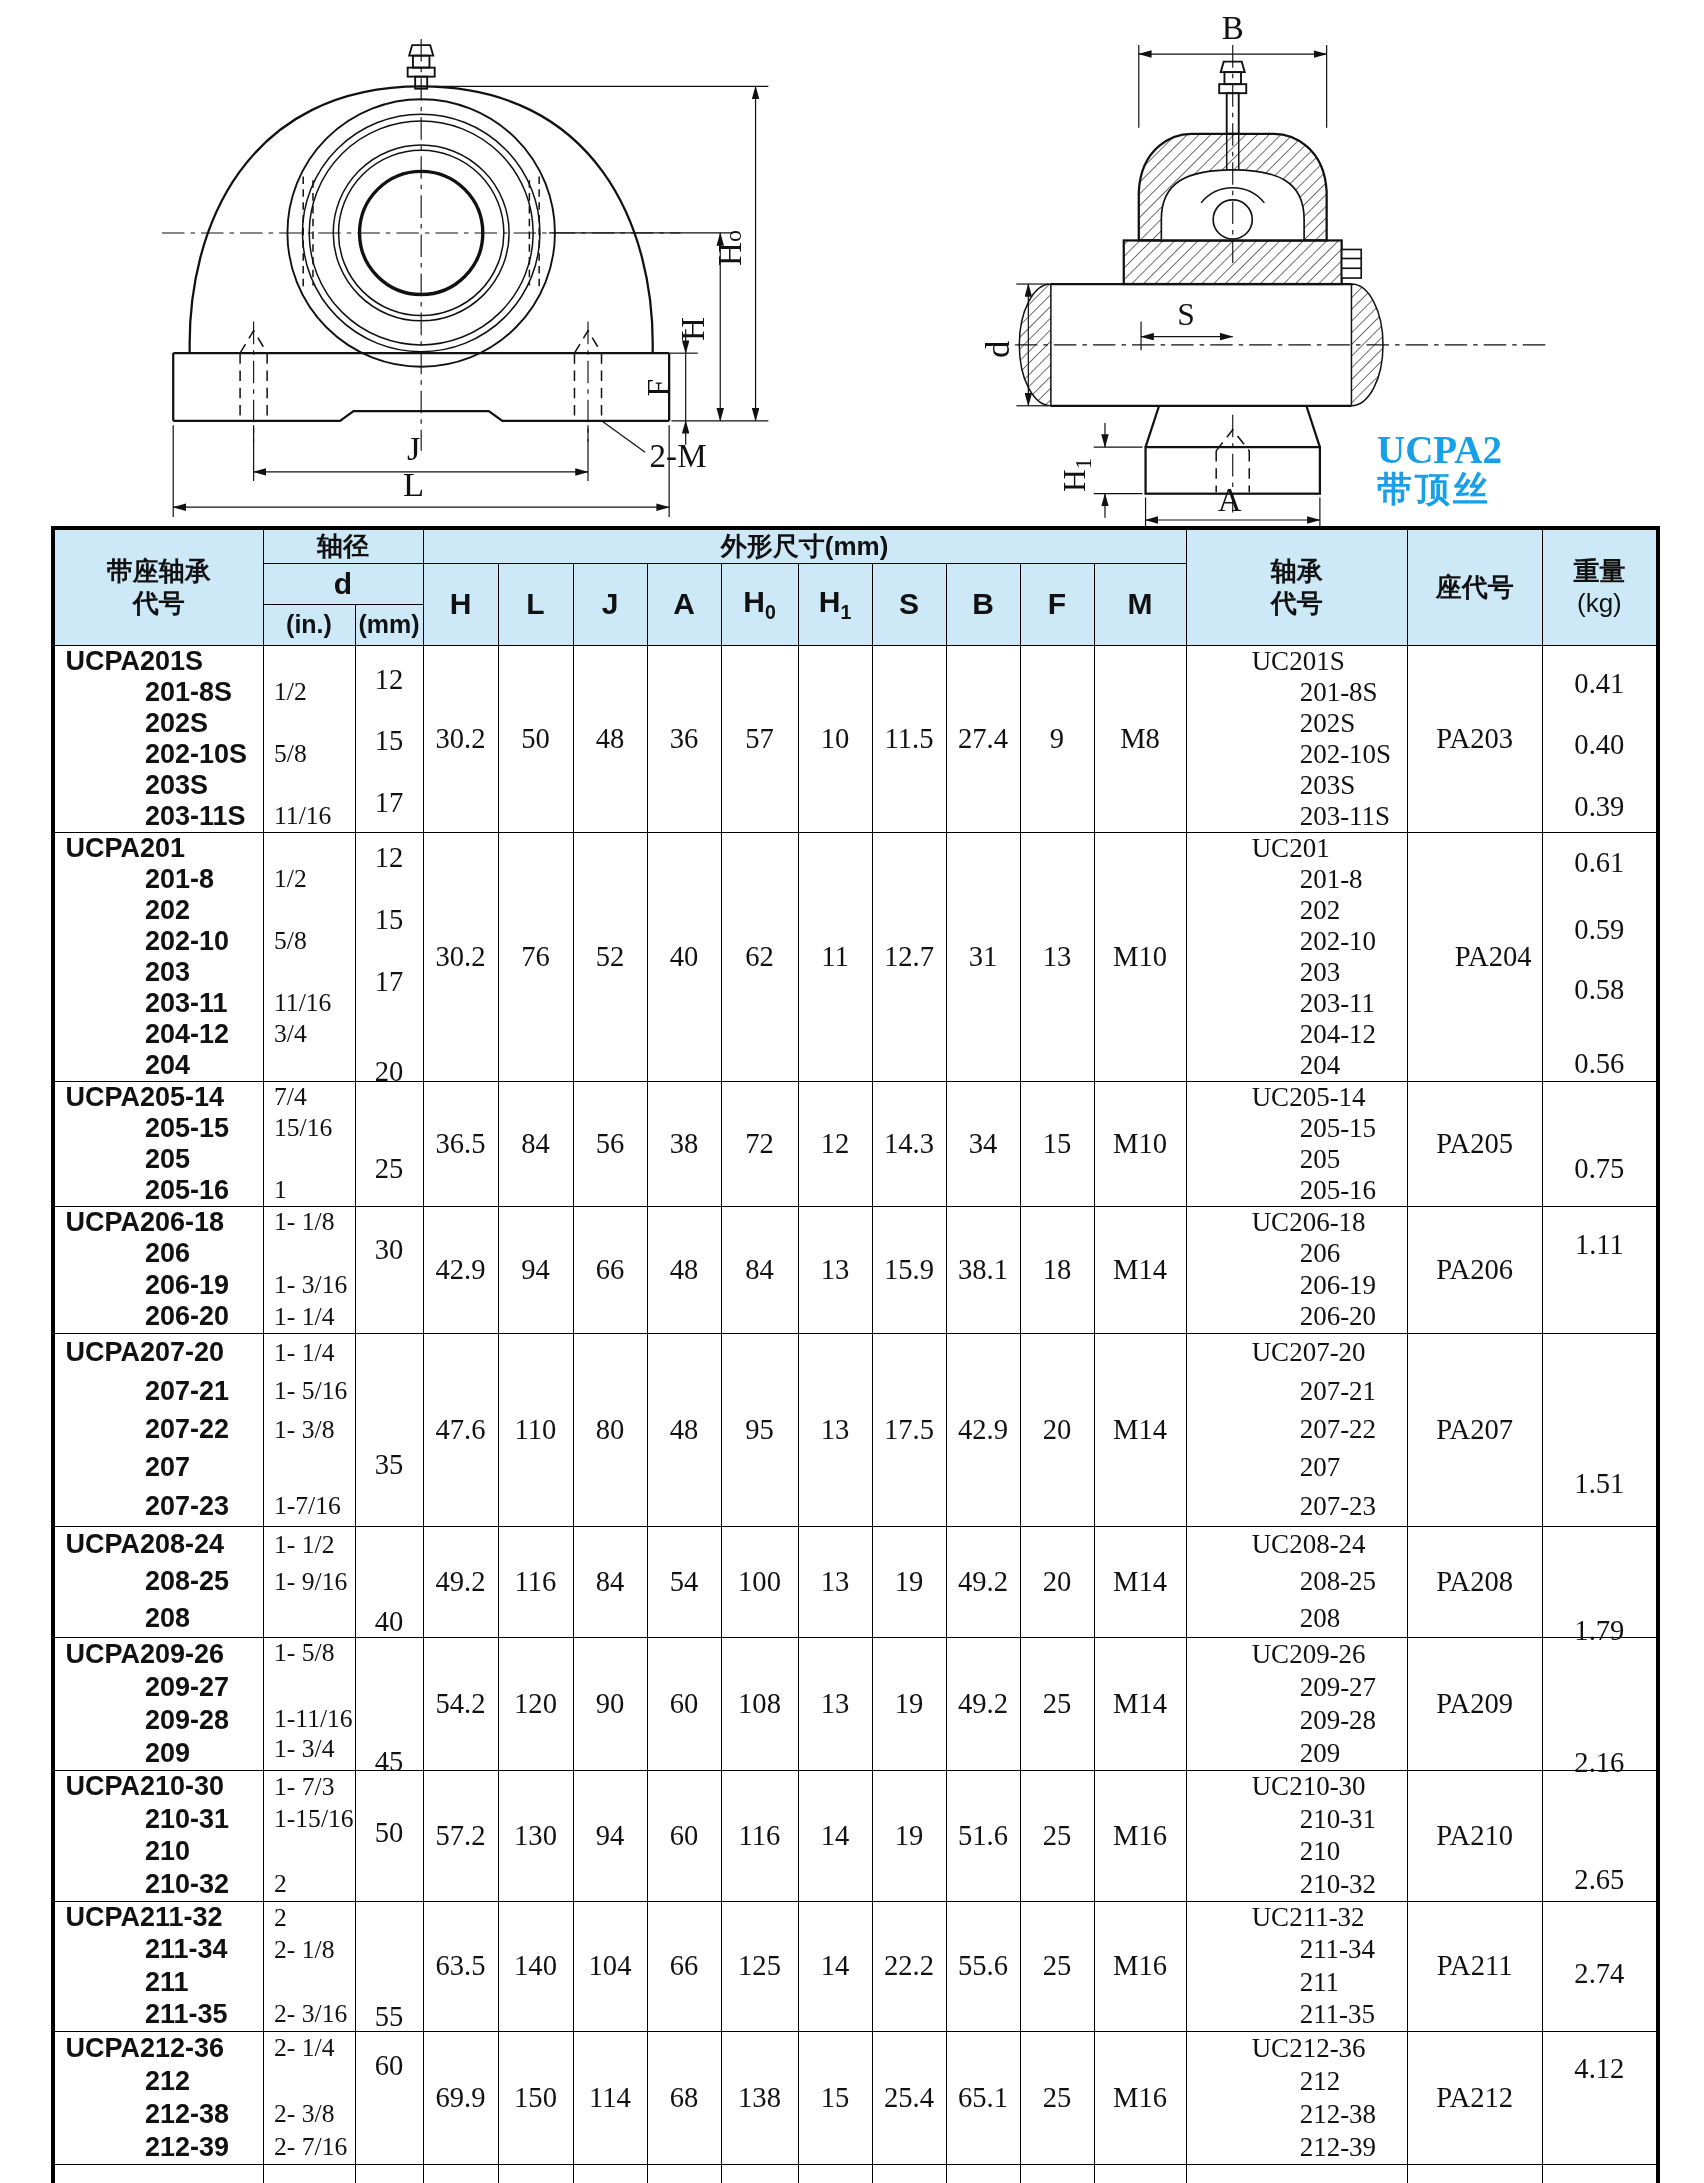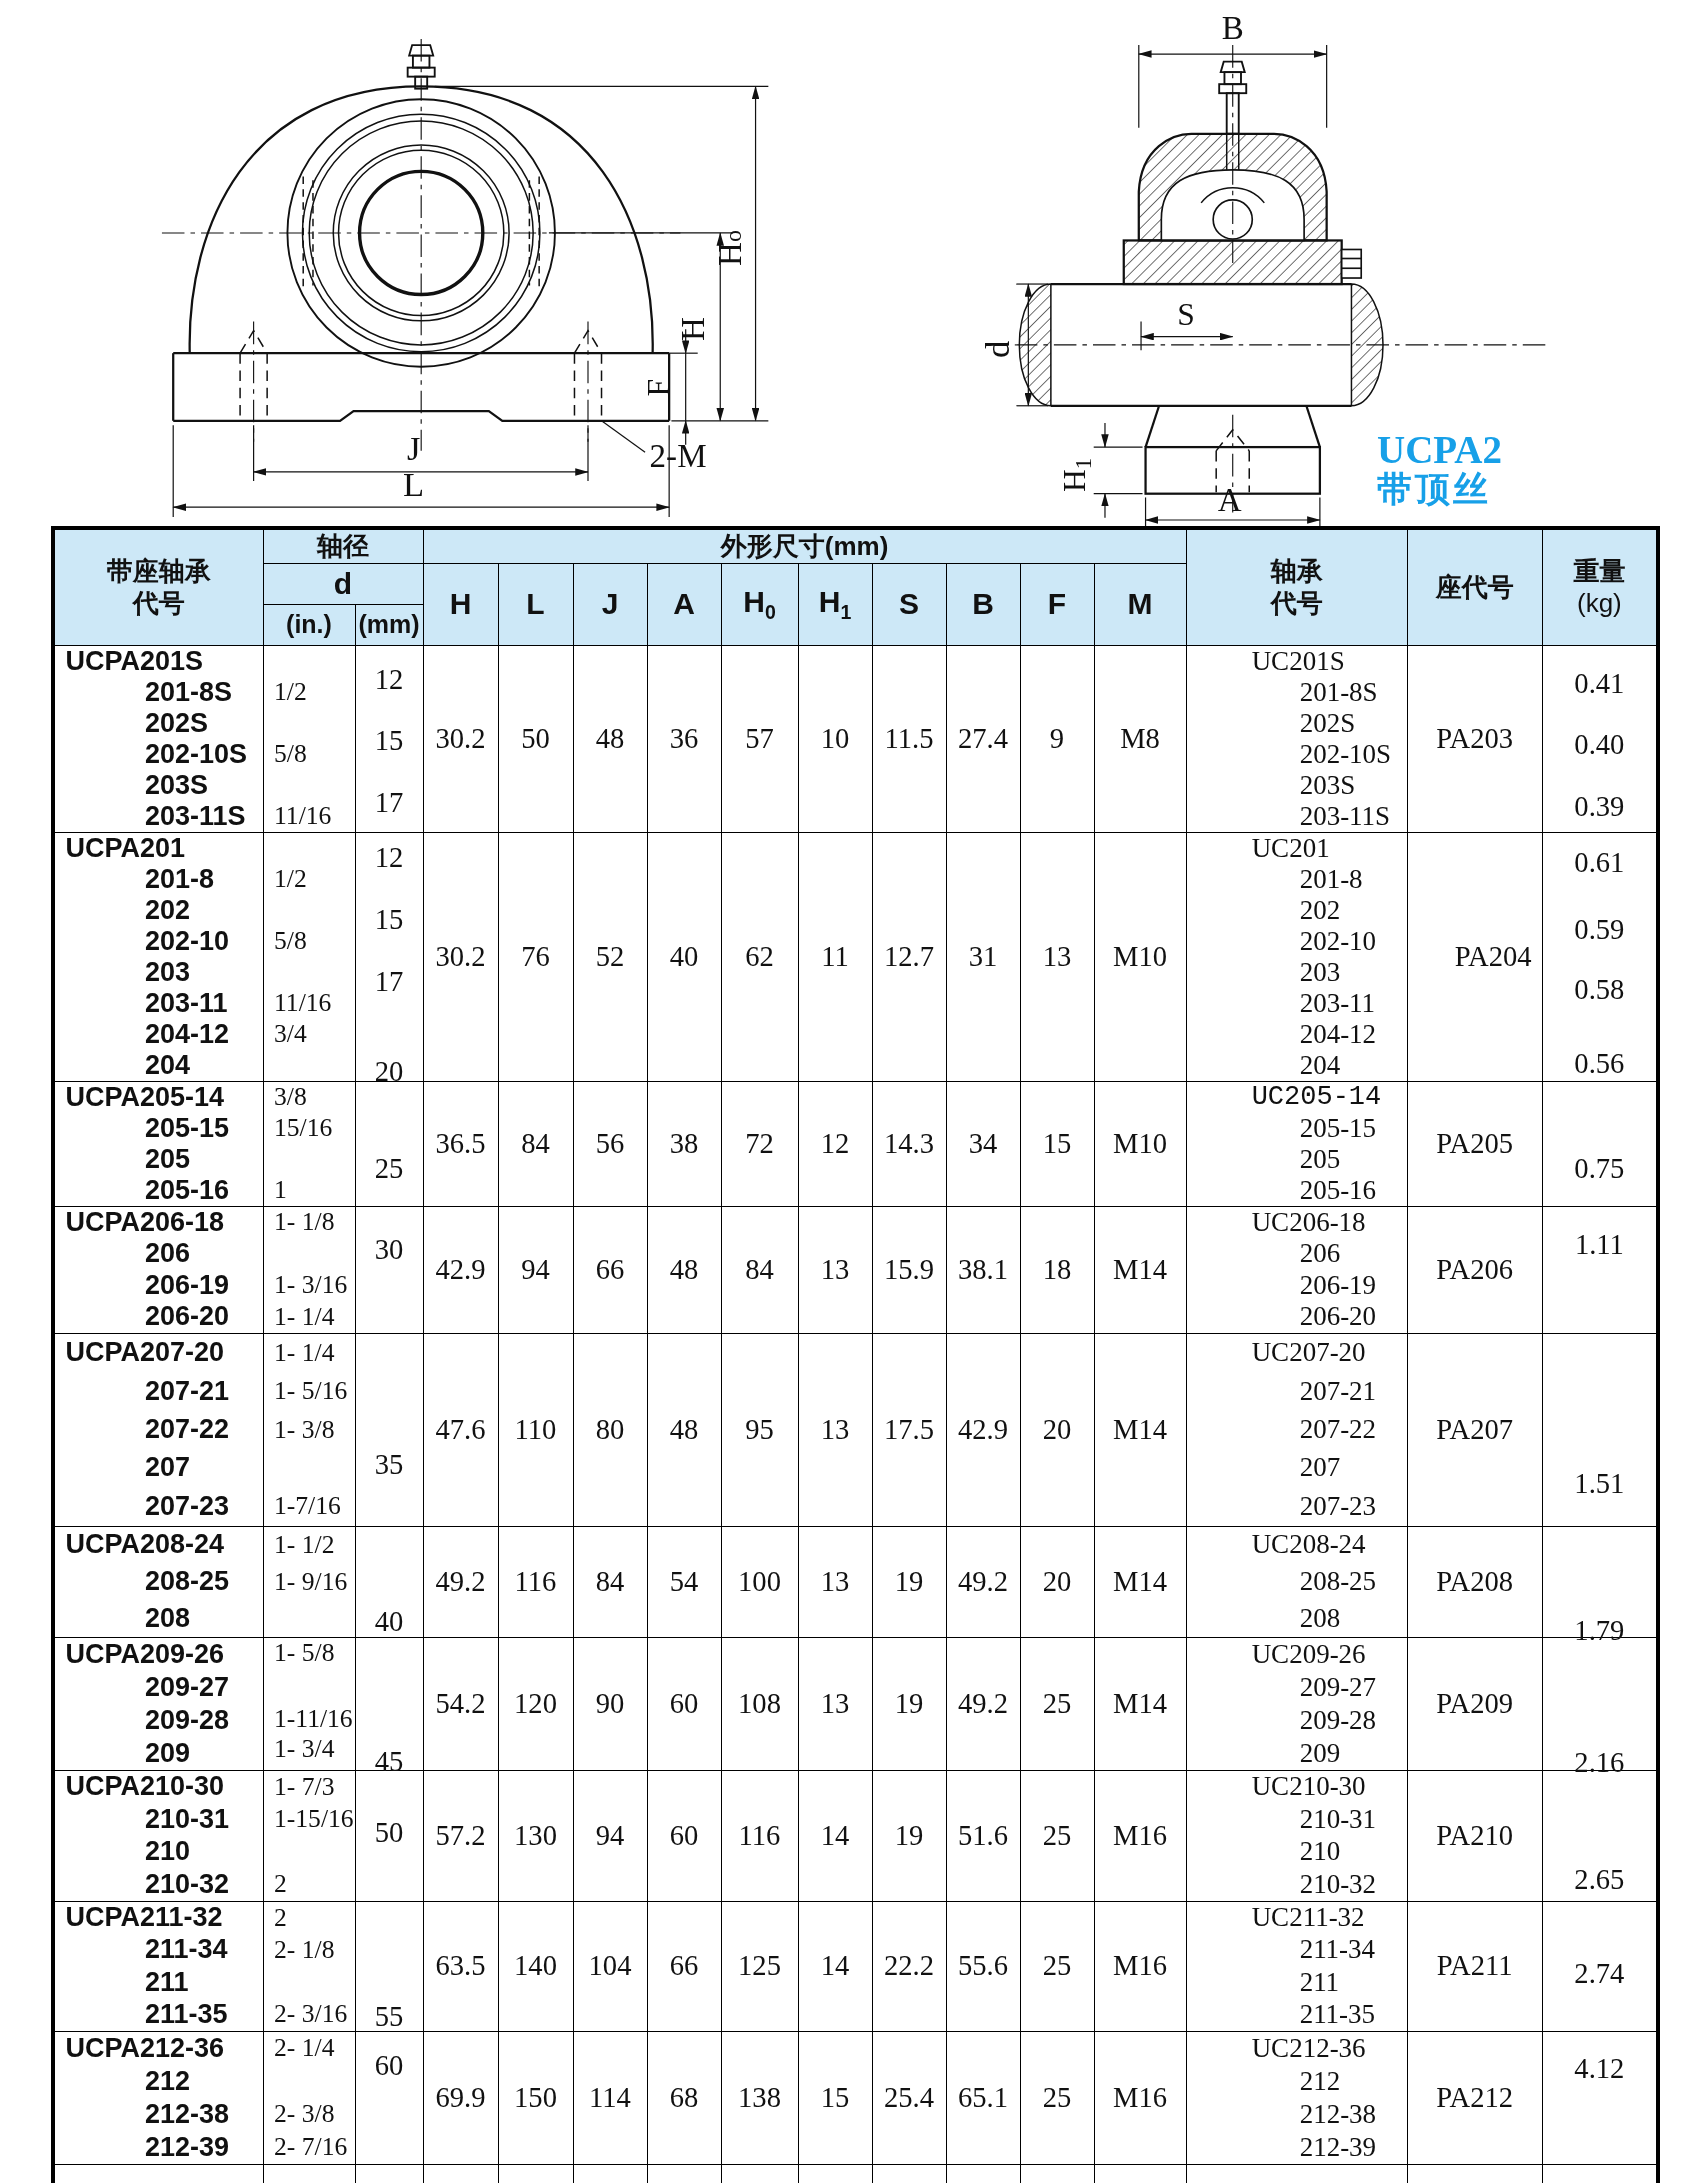--- a/index.html
+++ b/index.html
@@ -377,21 +377,21 @@
         <td class="codecell" style="height: 124px;">
           <div class="vstack ">
             <div class="vline" style="padding-left: 10.5px;">UCPA205-14</div>
             <div class="vline" style="padding-left: 90px;">205-15</div>
             <div class="vline" style="padding-left: 90px;">205</div>
             <div class="vline" style="padding-left: 90px;">205-16</div>
           </div>
         </td>
         <td class="incell" style="height: 124px;">
           <div class="vstack ">
-            <div class="vline" style="padding-left: 10.5px;">3/8</div>
+            <div class="vline" style="padding-left: 10.5px;">7/4</div>
             <div class="vline" style="padding-left: 10.5px;">15/16</div>
             <div class="vline" style="padding-left: 10.5px;"></div>
             <div class="vline" style="padding-left: 10.5px;">1</div>
           </div>
         </td>
         <td style="height: 124px;">
           <div class="poscell">
             <span style="top: 58%;">25</span>
           </div>
         </td>
@@ -400,21 +400,21 @@
         <td class="num" style="height: 124px;">56</td>
         <td class="num" style="height: 124px;">38</td>
         <td class="num" style="height: 124px;">72</td>
         <td class="num" style="height: 124px;">12</td>
         <td class="num" style="height: 124px;">14.3</td>
         <td class="num" style="height: 124px;">34</td>
         <td class="num" style="height: 124px;">15</td>
         <td class="num" style="height: 124px;">M10</td>
         <td class="bcell" style="height: 124px;">
           <div class="vstack ">
-            <div class="vline" style="padding-left: 65px; font-family: Liberation Mono, monospace;">UC205-14</div>
+            <div class="vline" style="padding-left: 65px;">UC205-14</div>
             <div class="vline" style="padding-left: 113px;">205-15</div>
             <div class="vline" style="padding-left: 113px;">205</div>
             <div class="vline" style="padding-left: 113px;">205-16</div>
           </div>
         </td>
         <td class="num" style="height: 124px;">PA205</td>
         <td style="height: 124px;">
           <div class="poscell">
             <span style="top: 58%;">0.75</span>
           </div>

